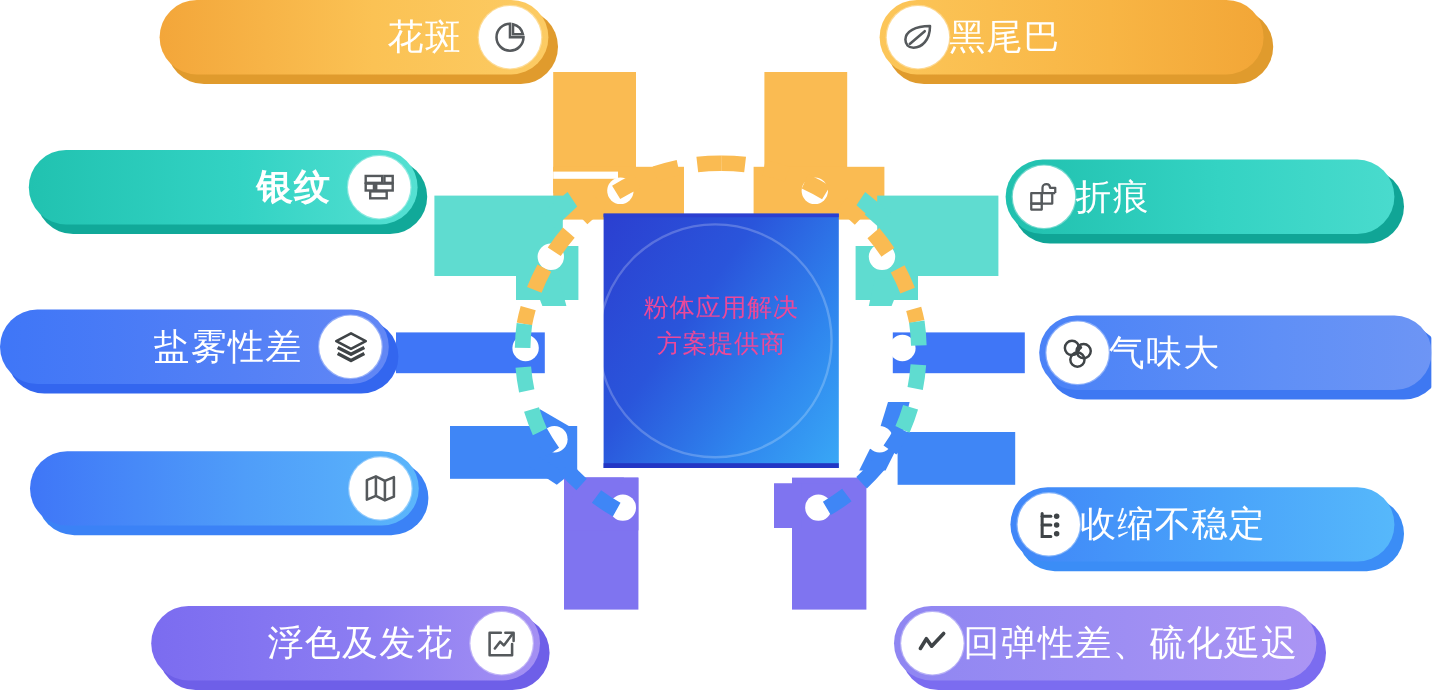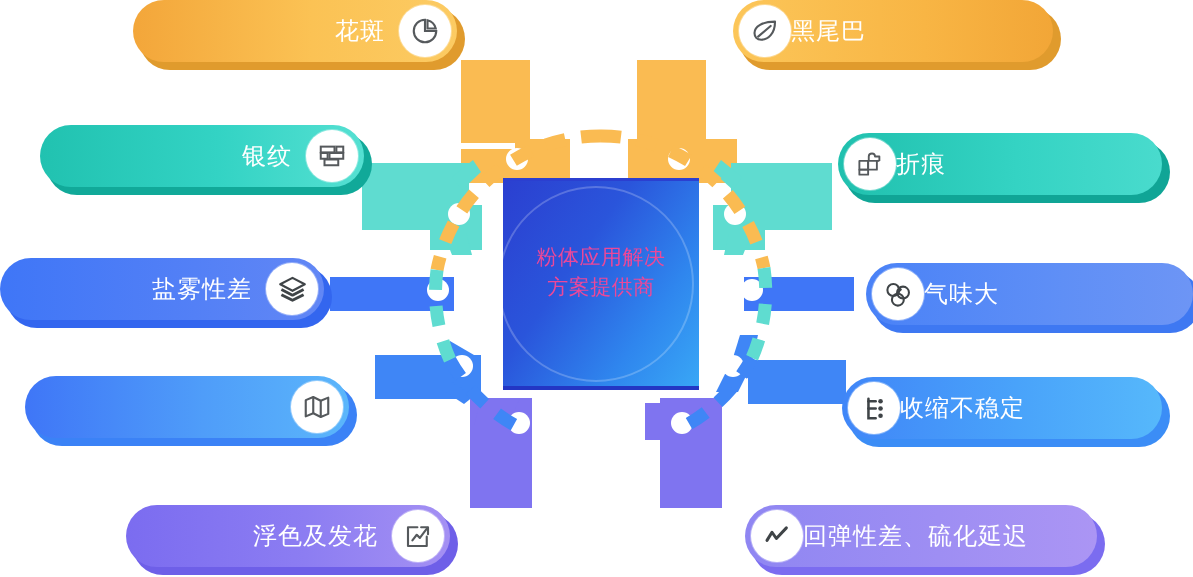--- a/index.html
+++ b/index.html
@@ -93,21 +93,21 @@
     align-items:center;
     width:100%;
     height:100%;
     box-sizing:border-box;
   }
   .pill.right .inner{ padding-left:6px; padding-right:24px; justify-content:flex-start; }
   .pill.left  .inner{ padding-right:6px; padding-left:24px; justify-content:flex-end; }
 
   .pill-label{
     color:#ffffff;
-    font-size:24px;
+    font-size:30px;
     letter-spacing:1px;
     white-space:nowrap;
     text-align:right;
   }
   .pill.left .pill-label{ margin-right:14px; }
   .pill.right .pill-label{ }
 
   .badge{
     width:52px; height:52px;
     min-width:52px;
@@ -246,21 +246,21 @@
       <span class="pill-label">花斑</span>
       <span class="badge">
         <svg width="30" height="30" viewBox="0 0 24 24" fill="none" stroke="#55595c" stroke-width="1.7">
           <path d="M12 3 A9 9 0 1 0 21 12 L12 12 Z"></path>
           <path d="M14 3.4 A9 9 0 0 1 20.6 10 L14 10 Z"></path>
         </svg>
       </span>
     </div>
   </div>
 
-  <div class="pill left t-teal" style="left:40px; top:125px; width:324px;">
+  <div class="pill left t-teal" style="left:24px; top:125px; width:324px;font-weight:bold;">
     <div class="shadow"></div>
     <div class="pill-body"></div>
     <div class="inner">
       <span class="pill-label">银纹</span>
       <span class="badge">
         <svg width="30" height="30" viewBox="0 0 24 24" fill="none" stroke="#55595c" stroke-width="1.6">
           <rect x="3" y="4.5" width="11" height="4.6"></rect>
           <rect x="15.5" y="4.5" width="5.5" height="4.6"></rect>
           <rect x="3" y="9.6" width="5.5" height="4.6"></rect>
           <rect x="10" y="9.6" width="11" height="4.6"></rect>
@@ -354,21 +354,21 @@
           <circle cx="8" cy="8.5" r="4.6"></circle>
           <circle cx="15.5" cy="10.5" r="4.6"></circle>
           <circle cx="11.5" cy="16" r="4.6"></circle>
           <path d="M12 6.5 L13.8 8.2 L12 9.9" stroke-linecap="round" stroke-linejoin="round"></path>
         </svg>
       </span>
       <span class="pill-label">气味大</span>
     </div>
   </div>
 
-  <div class="pill right t-blue3" style="left:842px; top:377px; width:320px;">
+  <div class="pill right t-blue3" style="left:842px; top:406px; width:320px;">
     <div class="shadow"></div>
     <div class="pill-body"></div>
     <div class="inner">
       <span class="badge">
         <svg width="29" height="29" viewBox="0 0 24 24" fill="none" stroke="#3f4447" stroke-width="2.1" stroke-linecap="round">
           <path d="M7 4 L7 20 L13 20"></path>
           <path d="M7 12 L13 12"></path>
           <circle cx="17" cy="6" r="1.9" fill="#3f4447" stroke="none"></circle>
           <circle cx="17" cy="12" r="1.9" fill="#3f4447" stroke="none"></circle>
           <circle cx="17" cy="18" r="1.9" fill="#3f4447" stroke="none"></circle>

